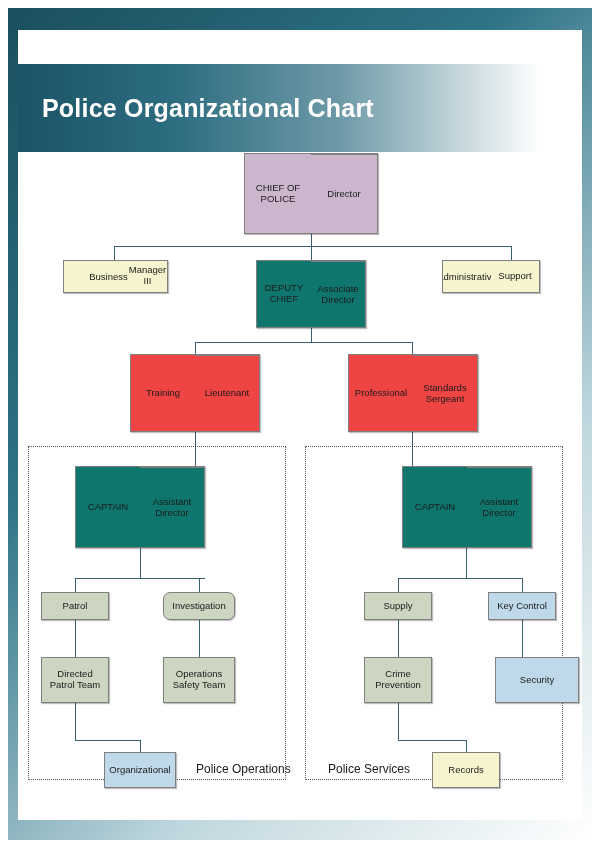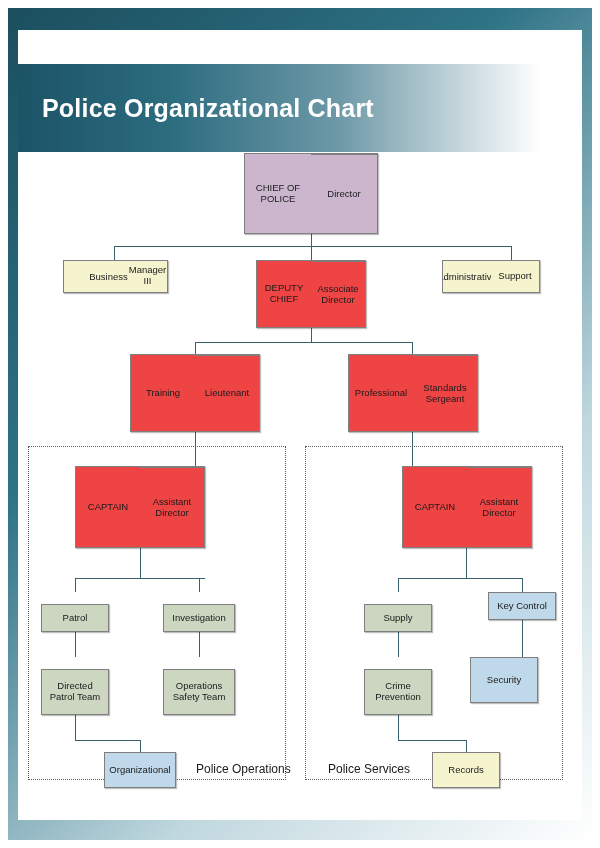--- a/index.html
+++ b/index.html
@@ -44,24 +44,24 @@
     text-align:center;
     box-shadow:1px 1px 1px rgba(0,0,0,0.25);
   }
   .box .cell{
     flex:1;display:flex;align-items:center;justify-content:center;
     padding:1px 3px;line-height:1.15;
     word-wrap:break-word;overflow:hidden;
   }
   .box .cell.divider{border-top:1px solid #7f7f7f;}
   .purple{background:#cbb6cd;}
-  .red{background:#ef4444;}
+  .red{background:#0f766e;}
   .olive{background:#ef4444;}
   .cream{background:#f6f4cf;}
-  .sage{background:#ccd6c0;margin-top:12px;}
+  .sage{background:#ccd6c0;}
   .blue{background:#bfd9ea;}
   .line{position:absolute;background:#39606f;}
   .hline{height:1px;}
   .vline{width:1px;}
   .group{
     position:absolute;box-sizing:border-box;
     border:1px dotted #5a5a5a;
   }
   .group-label{
     position:absolute;font-size:12px;color:#1a1a1a;
@@ -163,21 +163,21 @@
 
     <div class="box red" style="left:384px;top:330px;width:130px;height:82px;">
       <div class="cell">CAPTAIN</div>
       <div class="cell divider">Assistant Director</div>
     </div>
 
     <div class="box sage" style="left:23px;top:456px;width:68px;height:28px;">
       <div class="cell">Patrol</div>
     </div>
 
-    <div class="box sage" style="left:145px;top:456px;width:72px;height:28px;">
+    <div class="box sage" style="left:145px;top:456px;width:72px;height:28px;border-radius:7px;">
       <div class="cell">Investigation</div>
     </div>
 
     <div class="box sage" style="left:23px;top:521px;width:68px;height:46px;">
       <div class="cell">Directed Patrol Team</div>
     </div>
 
     <div class="box sage" style="left:145px;top:521px;width:72px;height:46px;">
       <div class="cell">Operations Safety Team</div>
     </div>
@@ -191,21 +191,21 @@
     </div>
 
     <div class="box blue" style="left:470px;top:456px;width:68px;height:28px;">
       <div class="cell">Key Control</div>
     </div>
 
     <div class="box sage" style="left:346px;top:521px;width:68px;height:46px;">
       <div class="cell">Crime Prevention</div>
     </div>
 
-    <div class="box blue" style="left:452px;top:521px;width:68px;height:46px;">
+    <div class="box blue" style="left:477px;top:521px;width:84px;height:46px;">
       <div class="cell">Security</div>
     </div>
 
     <div class="box cream" style="left:414px;top:616px;width:68px;height:36px;">
       <div class="cell">Records</div>
     </div>
 
   </div>
 </div>
 

